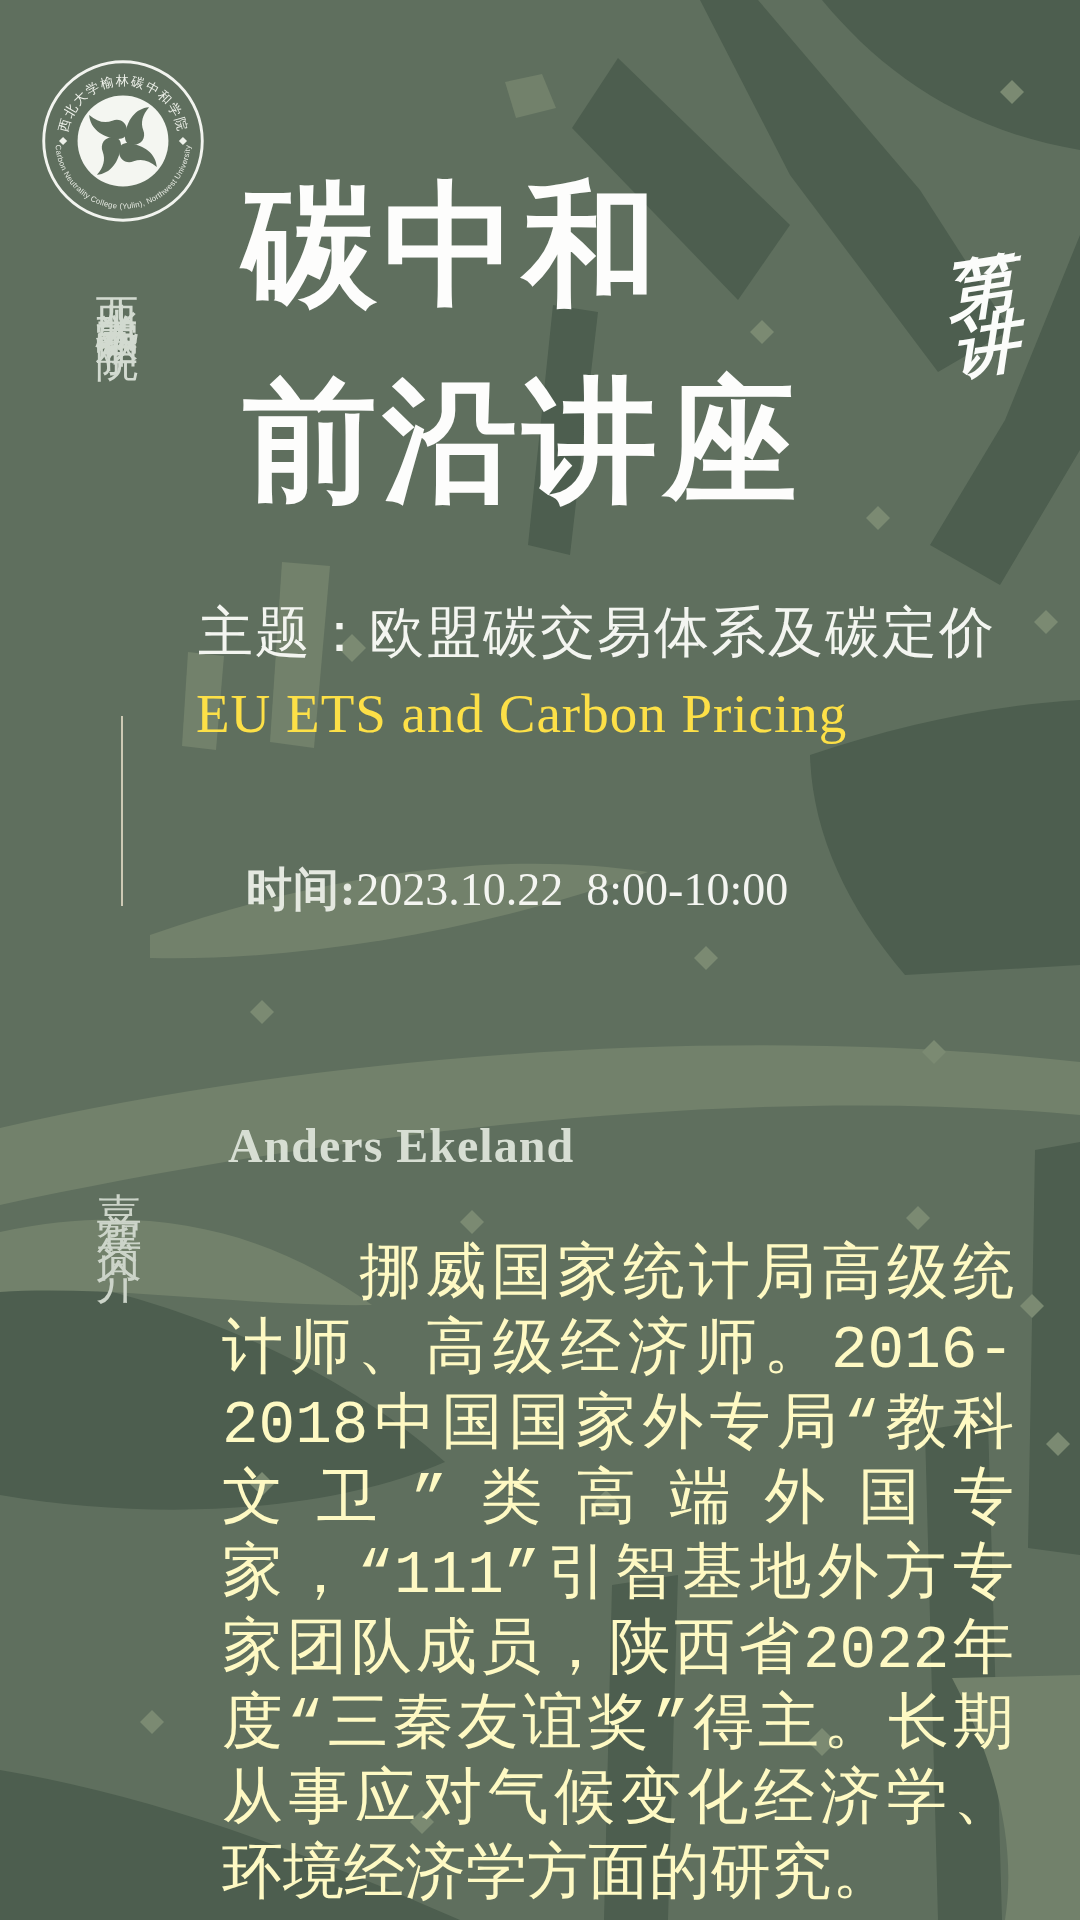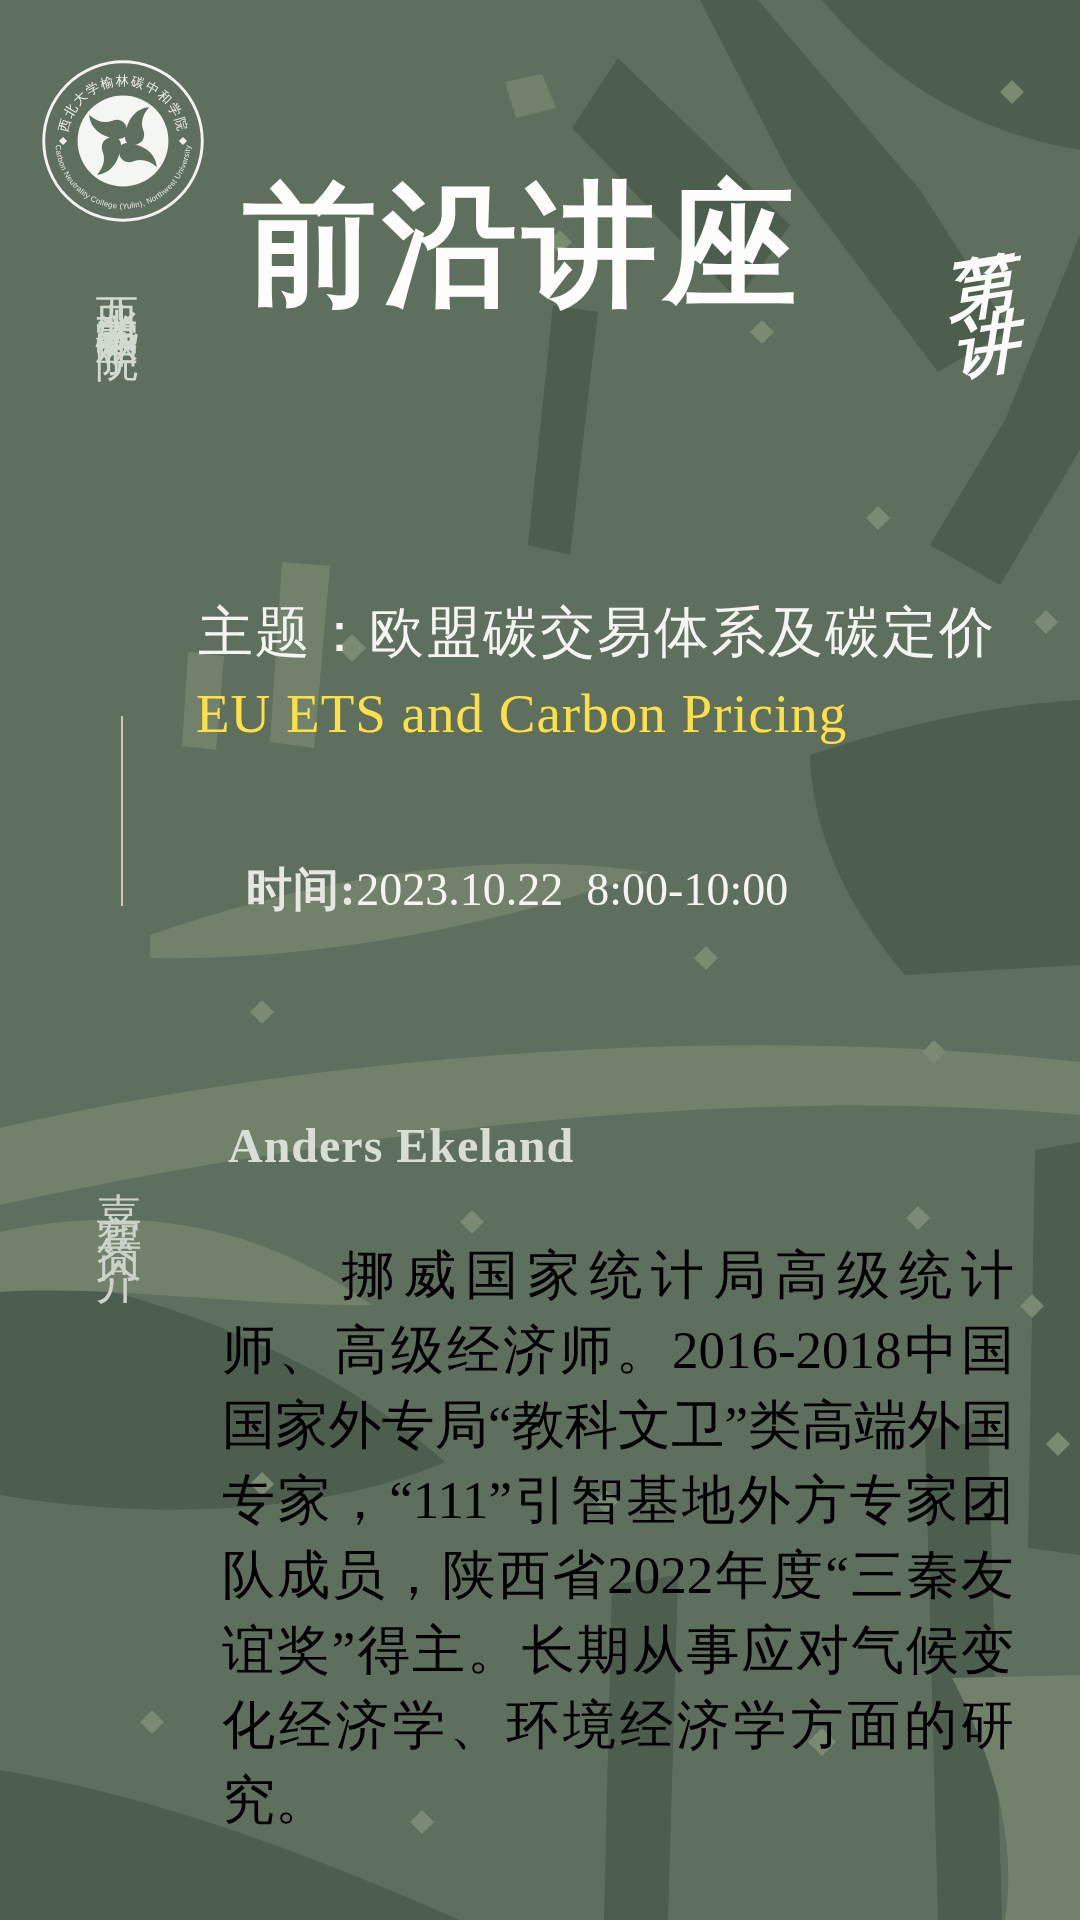--- a/index.html
+++ b/index.html
@@ -136,25 +136,26 @@
     font-weight: 600;
     letter-spacing: 1px;
     color: #d7ded3;
     white-space: nowrap;
   }
   .speaker-bio {
     position: absolute;
     left: 222px;
     top: 1238px;
     width: 792px;
-    font-size: 53px;
+    font-size: 61px;
     line-height: 75px;
     text-align: justify;
     text-indent: 2.25em;
-    color: #000000;
+    color: #fef9c3;
+    font-family: Liberation Mono, monospace;
   }
 </style>
 </head>
 <body>
 
 <div class="poster">
 
   <svg class="bg-svg" viewBox="0 0 1080 1920" aria-hidden="true">
     <g fill="#4d5e4f">
       <path d="M 822 0 L 1080 0 L 1080 150 C 960 130 880 70 822 0 Z"></path>
@@ -223,20 +224,21 @@
         <path transform="rotate(270)" d="M 2 -5 C 4 -22 13 -34 27 -35 C 20 -27 18 -19 21 -11 C 24 -3 19 4 11 4 C 4 4 2 0 2 -5 Z"></path>
       </g>
     </svg>
   </div>
 
   <div class="v-text college-vertical">西北大学碳中和学院</div>
   <div class="rail-divider"></div>
   <div class="v-text guest-vertical">嘉宾简介</div>
 
   <div class="title-block">
+    <div>碳中和</div>
     <div class="title-line2">前沿讲座</div>
   </div>
 
   <div class="edition-vertical">第一讲</div>
 
   <div class="topic-zh">主题：欧盟碳交易体系及碳定价</div>
   <div class="topic-en">EU ETS and Carbon Pricing</div>
 
   <div class="sched-row sched-time">
     <span class="sched-label">时间:</span><span class="sched-value">2023.10.22  8:00-10:00</span>

